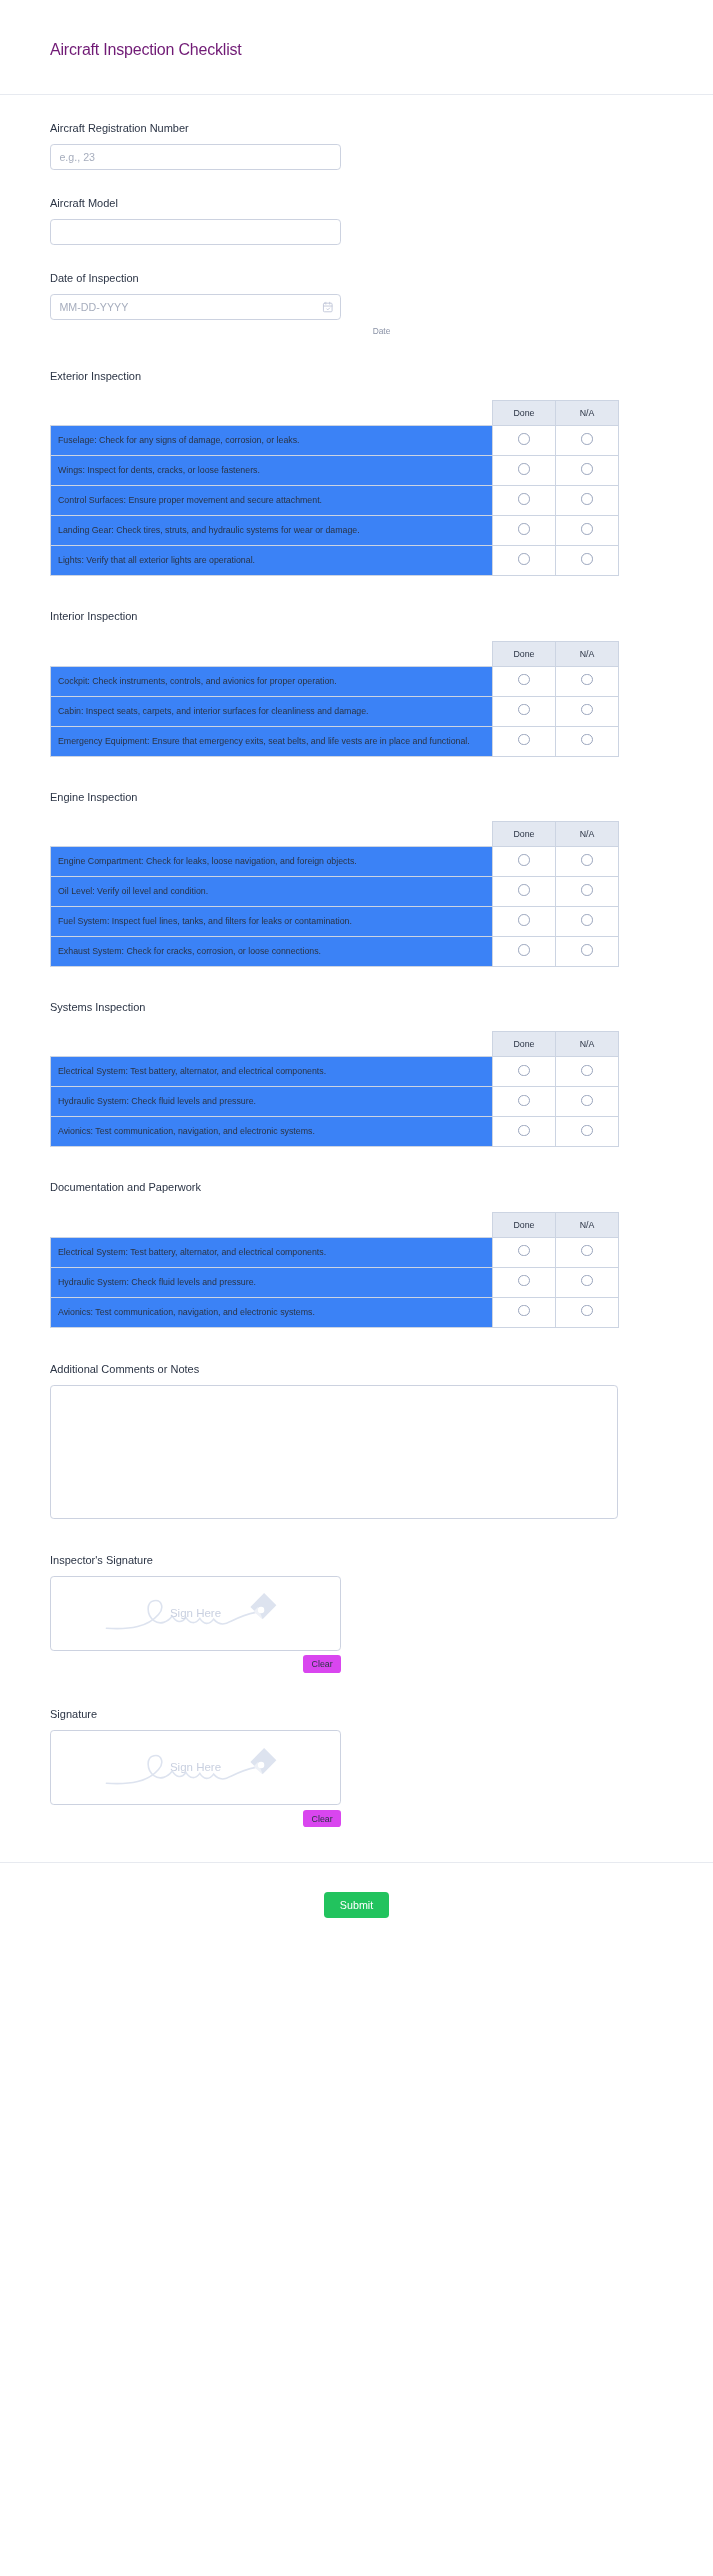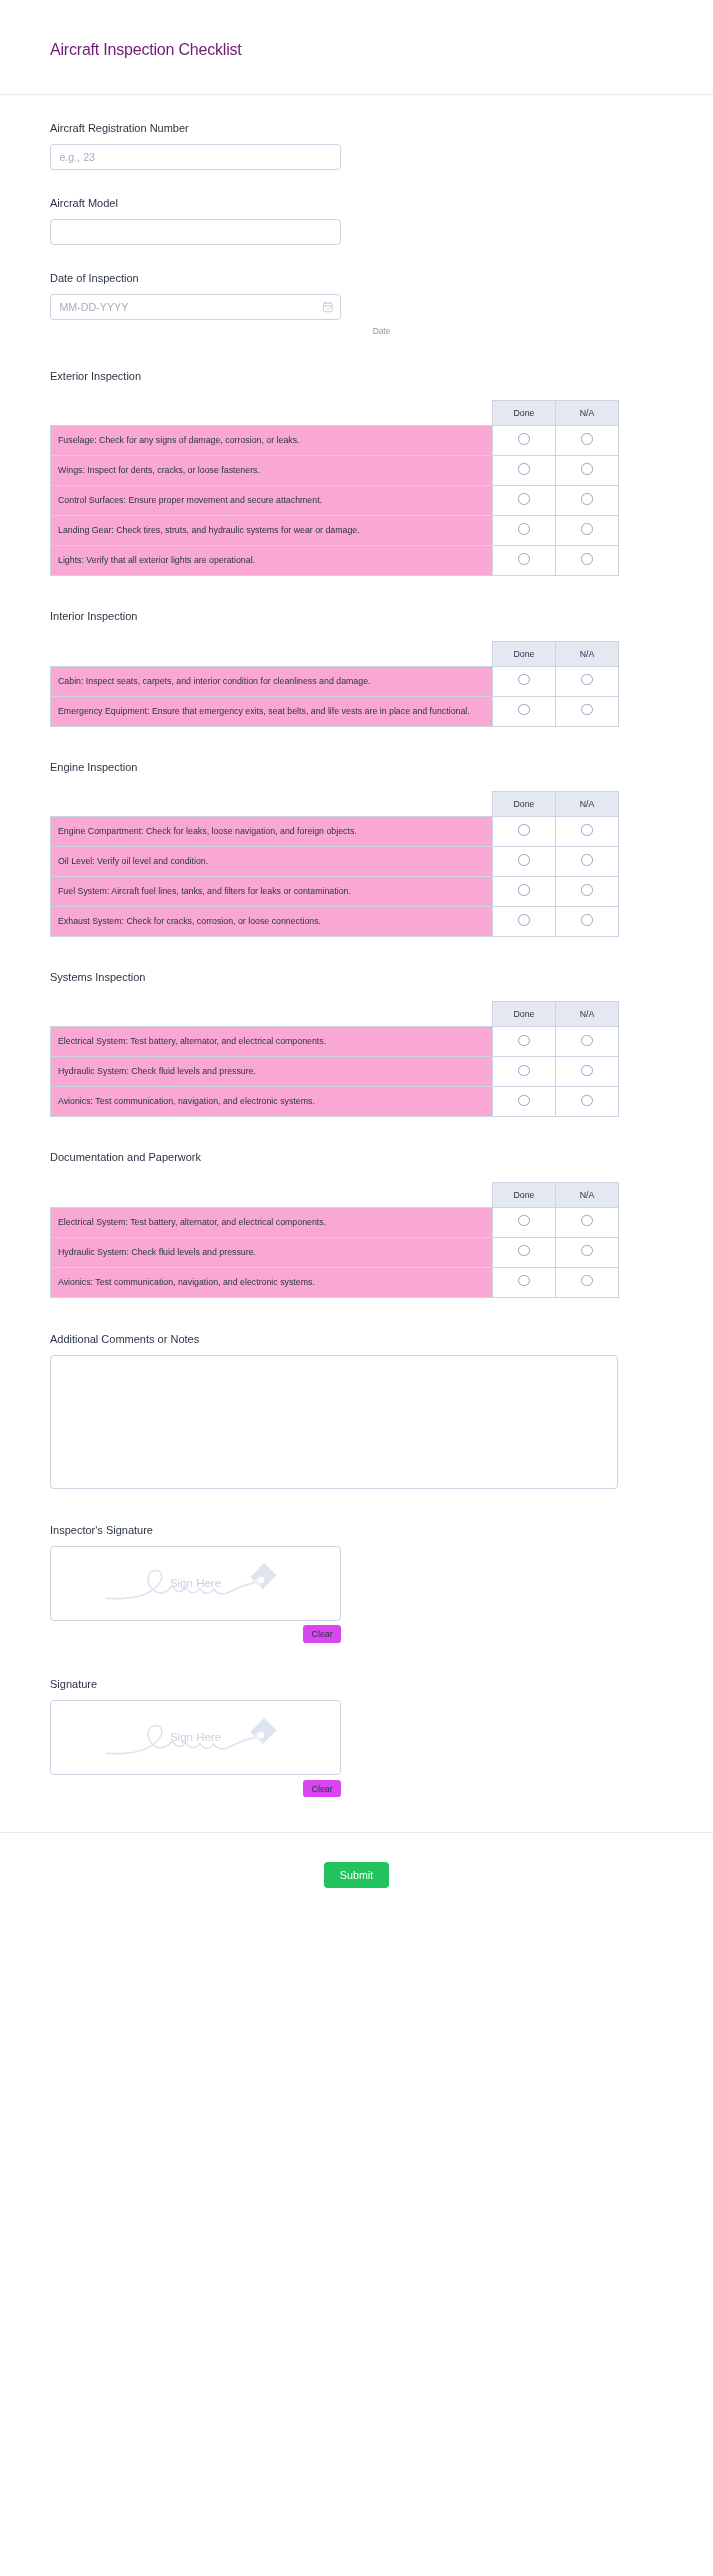--- a/index.html
+++ b/index.html
@@ -101,21 +101,21 @@
     color: #2b3445;
     height: 25px;
     text-align: center;
     vertical-align: middle;
   }
   table.grid thead th.blank {
     background: transparent;
     border: none;
   }
   table.grid tbody td.item {
-    background: #f9a8d4;
+    background: #3b82f6;
     border: 0.8px solid #ccd4e2;
     font-size: 8.8px;
     color: #2b3445;
     padding: 7px 7px 7px 7px;
     line-height: 1.45;
     vertical-align: middle;
   }
   table.grid tbody td.opt {
     background: #ffffff;
     border: 0.8px solid #ccd4e2;
@@ -308,21 +308,26 @@
               </colgroup>
               <thead>
                 <tr>
                   <th class="blank"></th>
                   <th>Done</th>
                   <th>N/A</th>
                 </tr>
               </thead>
               <tbody>
                 <tr>
-                  <td class="item">Cabin: Inspect seats, carpets, and interior condition for cleanliness and damage.</td>
+                  <td class="item">Cockpit: Check instruments, controls, and avionics for proper operation.</td>
+                  <td class="opt"><span class="radio"></span></td>
+                  <td class="opt"><span class="radio"></span></td>
+                </tr>
+                <tr>
+                  <td class="item">Cabin: Inspect seats, carpets, and interior surfaces for cleanliness and damage.</td>
                   <td class="opt"><span class="radio"></span></td>
                   <td class="opt"><span class="radio"></span></td>
                 </tr>
                 <tr>
                   <td class="item">Emergency Equipment: Ensure that emergency exits, seat belts, and life vests are in place and functional.</td>
                   <td class="opt"><span class="radio"></span></td>
                   <td class="opt"><span class="radio"></span></td>
                 </tr>
               </tbody>
             </table>
@@ -349,21 +354,21 @@
                   <td class="item">Engine Compartment: Check for leaks, loose navigation, and foreign objects.</td>
                   <td class="opt"><span class="radio"></span></td>
                   <td class="opt"><span class="radio"></span></td>
                 </tr>
                 <tr>
                   <td class="item">Oil Level: Verify oil level and condition.</td>
                   <td class="opt"><span class="radio"></span></td>
                   <td class="opt"><span class="radio"></span></td>
                 </tr>
                 <tr>
-                  <td class="item">Fuel System: Aircraft fuel lines, tanks, and filters for leaks or contamination.</td>
+                  <td class="item">Fuel System: Inspect fuel lines, tanks, and filters for leaks or contamination.</td>
                   <td class="opt"><span class="radio"></span></td>
                   <td class="opt"><span class="radio"></span></td>
                 </tr>
                 <tr>
                   <td class="item">Exhaust System: Check for cracks, corrosion, or loose connections.</td>
                   <td class="opt"><span class="radio"></span></td>
                   <td class="opt"><span class="radio"></span></td>
                 </tr>
               </tbody>
             </table>

